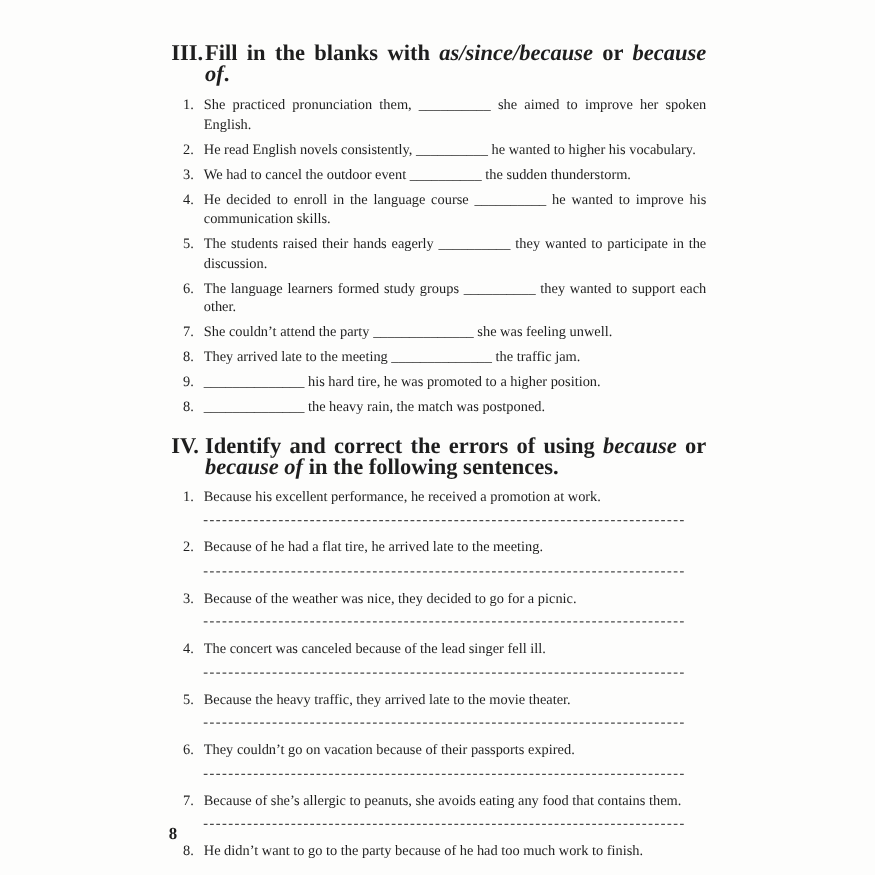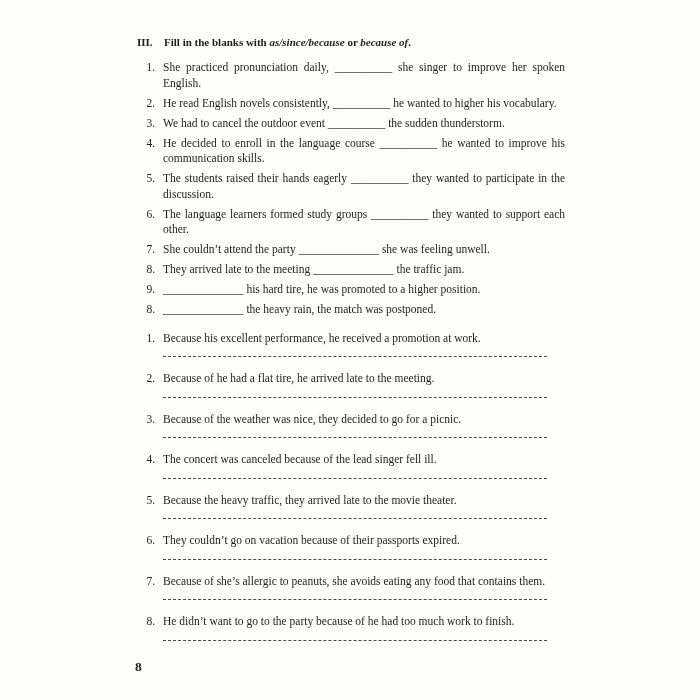--- a/index.html
+++ b/index.html
@@ -15,21 +15,21 @@
   .page {
     position: absolute;
     left: 137px;
     top: 34px;
     width: 428px;
   }
   
   .heading {
     display: flex;
     font-weight: bold;
-    font-size: 11px;
+    font-size: 18px;
     line-height: 17px;
     margin-bottom: 9px;
     text-align: justify;
     justify-content: center;
   }
   .heading .roman {
     flex: 0 0 27px;
   }
   .heading .htxt {
     flex: 1;
@@ -77,21 +77,21 @@
 <div class="page">
 
   <div class="sec3">
     <div class="heading">
       <span class="roman">III.</span>
       <span class="htxt"><span>Fill in the blanks with </span><em>as/since/because</em><span> or </span><em>because of</em><span>.</span></span>
     </div>
 
     <div class="item">
       <span class="num">1.</span>
-      <span class="txt">She practiced pronunciation daily, __________ she singer to improve her spoken English.</span>
+      <span class="txt">She practiced pronunciation them, __________ she aimed to improve her spoken English.</span>
     </div>
     <div class="item">
       <span class="num">2.</span>
       <span class="txt">He read English novels consistently, __________ he wanted to higher his vocabulary.</span>
     </div>
     <div class="item">
       <span class="num">3.</span>
       <span class="txt">We had to cancel the outdoor event __________ the sudden thunderstorm.</span>
     </div>
     <div class="item">
@@ -118,20 +118,24 @@
       <span class="num">9.</span>
       <span class="txt">______________ his hard tire, he was promoted to a higher position.</span>
     </div>
     <div class="item">
       <span class="num">8.</span>
       <span class="txt">______________ the heavy rain, the match was postponed.</span>
     </div>
   </div>
 
   <div class="sec4">
+    <div class="heading">
+      <span class="roman">IV.</span>
+      <span class="htxt"><span>Identify and correct the errors of using </span><em>because</em><span> or </span><em>because of</em><span> in the following sentences.</span></span>
+    </div>
 
     <div class="item">
       <span class="num">1.</span>
       <span class="txt">Because his excellent performance, he received a promotion at work.</span>
     </div>
     <div class="answer-line"></div>
 
     <div class="item">
       <span class="num">2.</span>
       <span class="txt">Because of he had a flat tire, he arrived late to the meeting.</span>

